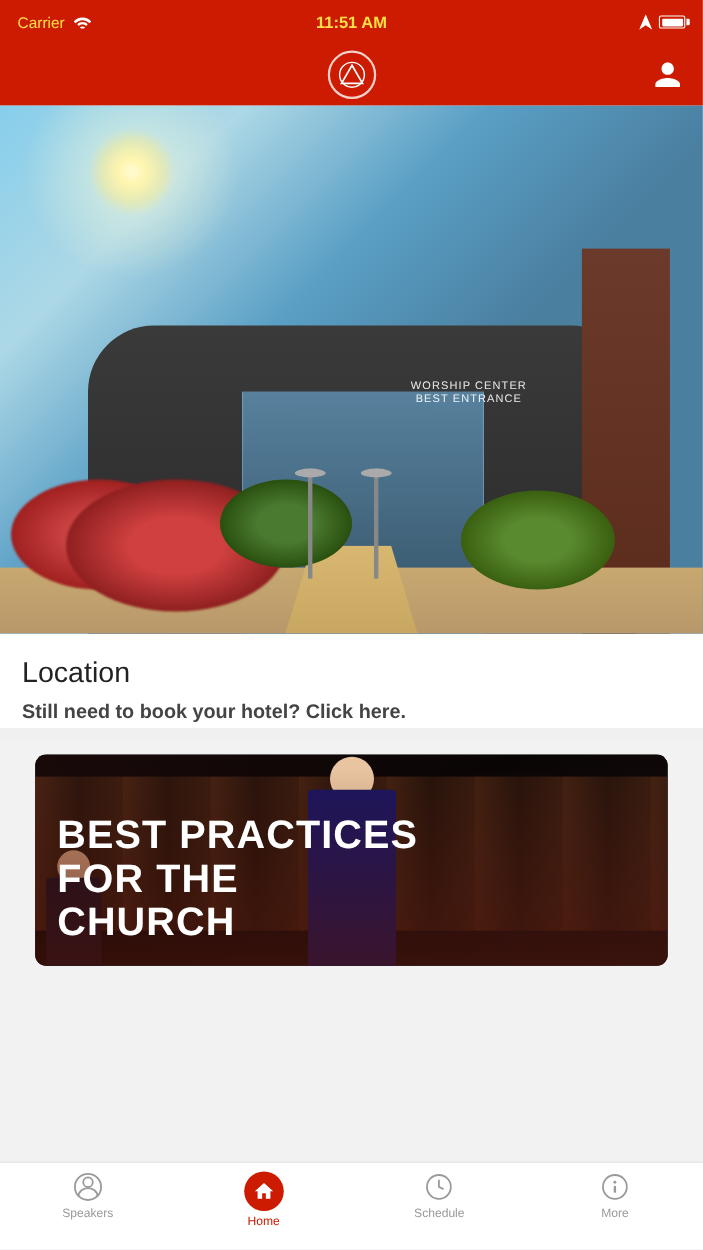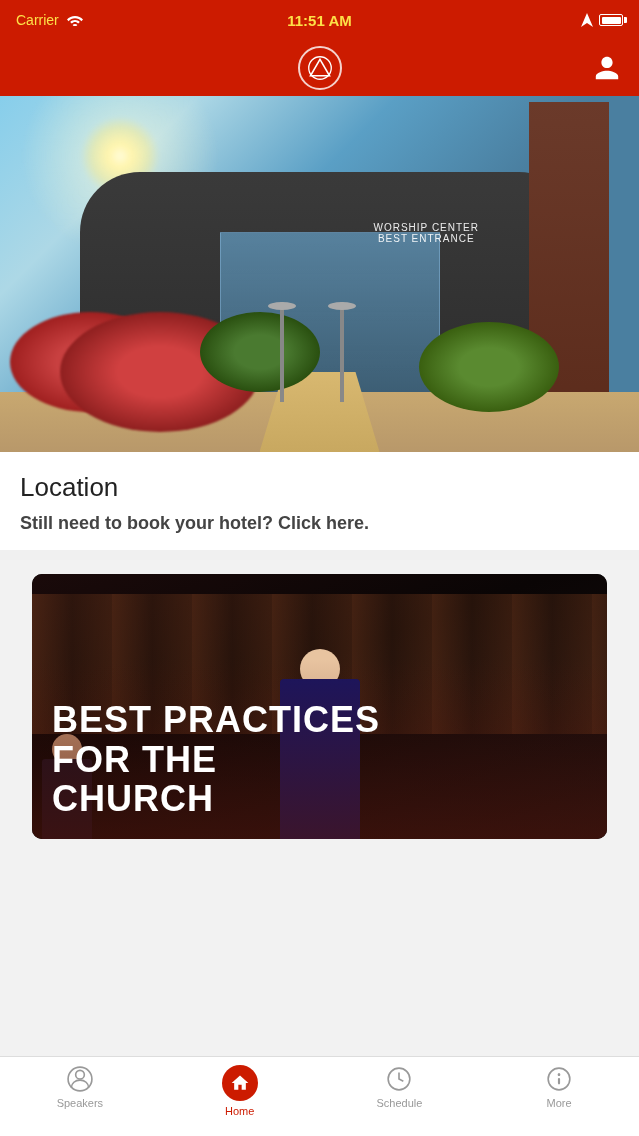--- a/index.html
+++ b/index.html
@@ -57,21 +57,21 @@
       width: 32px;
       height: 32px;
       display: flex;
       align-items: center;
       justify-content: center;
     }
 
     
     .hero-image {
       width: 639px;
-      height: 356px;
+      height: 480px;
       position: relative;
       overflow: hidden;
       background: linear-gradient(
         135deg,
         #87ceeb 0%,
         #add8e6 20%,
         #5a9fc5 40%,
         #4a7fa0 60%
       );
       padding-left: 40px;
@@ -216,21 +216,21 @@
       height: 8px;
       background: #aaa;
       border-radius: 50%;
     }
     .lamp-1 { left: 280px; }
     .lamp-2 { left: 340px; }
 
     
     .content {
       background: white;
-      padding: 20px 20px 16px;
+      padding: 20px 20px 4px;
     }
     .location-title {
       font-size: 26px;
       font-weight: 400;
       color: #222;
       margin-bottom: 10px;
     }
     .location-subtitle {
       font-size: 18px;
       color: #444;
@@ -241,21 +241,21 @@
       height: 10px;
       background: #f0f0f0;
     }
 
     
     .video-card {
       margin: 0 16px;
       border-radius: 10px;
       overflow: hidden;
       background: #111;
-      height: 265px;
+      height: 192px;
       position: relative;
     }
     .video-bg {
       position: absolute;
       inset: 0;
       background: linear-gradient(160deg, #1a0a0a 0%, #0a0505 40%, #1a1010 100%);
     }
     .video-speaker {
       position: absolute;
       bottom: 0;

